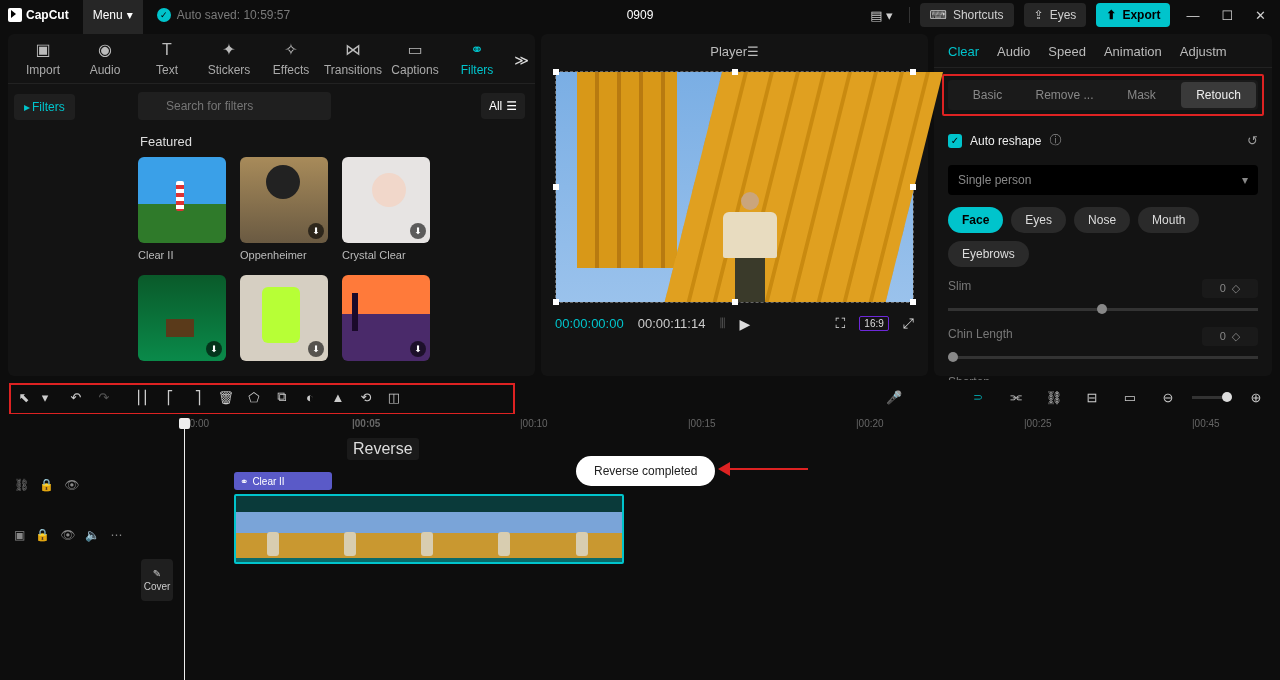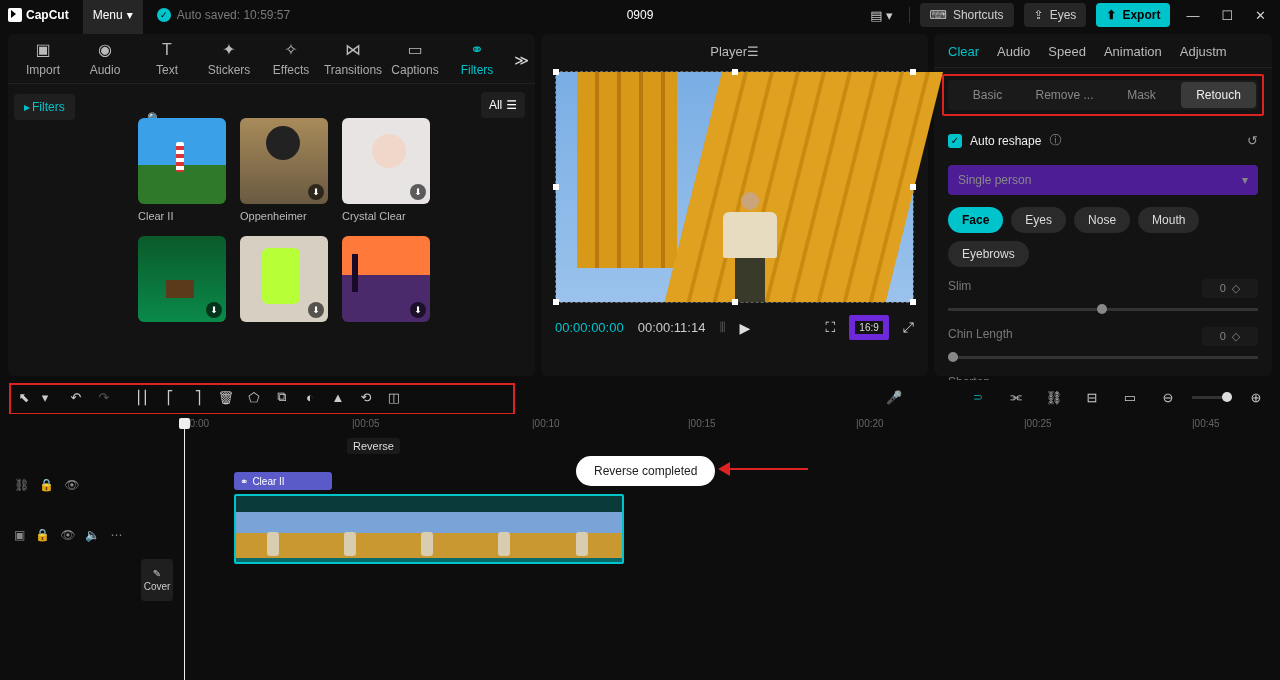--- a/index.html
+++ b/index.html
@@ -76,53 +76,53 @@
   .vhandle { position:absolute; width:6px; height:6px; background:#fff; }
   .vhandle.tl{top:-3px;left:-3px;} .vhandle.tr{top:-3px;right:-3px;}
   .vhandle.bl{bottom:-3px;left:-3px;} .vhandle.br{bottom:-3px;right:-3px;}
   .vhandle.tm{top:-3px;left:calc(50% - 3px);} .vhandle.bm{bottom:-3px;left:calc(50% - 3px);}
   .vhandle.lm{top:calc(50% - 3px);left:-3px;} .vhandle.rm{top:calc(50% - 3px);right:-3px;}
   .player-controls { display:flex; align-items:center; padding:10px 14px; gap:14px;}
   .pc-time { color:#00c4cc; font-size:13px;}
   .pc-dur { color:#ccc; font-size:13px;}
   .pc-spacer { flex:1;}
   .pc-ico { color:#ddd; font-size:14px;}
-  .ratio-box { border:6px solid #6d28d9; padding:1px 4px; font-size:10px; border-radius:2px; color:#ddd;}
+  .ratio-box { border:1px solid #6d28d9; padding:1px 4px; font-size:10px; border-radius:2px; color:#ddd;}
 
   
   .inspector { width:338px; margin:4px 8px 4px 2px; background:#131313; border-radius:6px; padding:10px 0; }
   .insp-tabs { display:flex; gap:18px; padding:0 14px 8px 14px; border-bottom:1px solid #222; font-size:13px; overflow:hidden;}
   .insp-tab { color:#bbb; }
   .insp-tab.active { color:#00c4cc; }
   .sub-tabs-wrap { border:2px solid #d22; margin:6px 8px; padding:4px; border-radius:2px;}
   .sub-tabs { display:flex; gap:2px; background:#1a1a1a; border-radius:4px; padding:2px;}
   .sub-tab { flex:1; text-align:center; padding:6px 4px; color:#888; font-size:12px; border-radius:4px;}
   .sub-tab.sel { background:#3a3a3a; color:#eee;}
   .auto-row { display:flex; align-items:center; gap:8px; padding:10px 14px;}
   .chk { width:14px; height:14px; background:#00c4cc; border-radius:3px; display:inline-flex; align-items:center; justify-content:center; color:#000; font-size:10px;}
   .reset-ico{ margin-left:auto; color:#999; font-size:13px;}
-  .select-box { margin:6px 14px; background:#4c1d95; padding:8px 10px; border-radius:4px; color:#888; display:flex; justify-content:space-between; font-size:12px;}
+  .select-box { margin:6px 14px; background:#000000; padding:8px 10px; border-radius:4px; color:#888; display:flex; justify-content:space-between; font-size:12px;}
   .pills { display:flex; flex-wrap:wrap; gap:8px; padding:6px 14px;}
   .pill { background:#2a2a2a; color:#ddd; padding:6px 14px; border-radius:14px; font-size:12px;}
   .pill.on { background:#00c4cc; color:#000; font-weight:600;}
   .slider-row { padding:6px 14px;}
   .slider-row .lab { color:#777; font-size:12px;}
   .slider-row .track { height:3px; background:#333; margin:10px 0 4px 0; position:relative;}
   .slider-row .knob { position:absolute; top:-4px; width:10px; height:10px; border-radius:50%; background:#888;}
   .slider-row .valbox { float:right; background:#1a1a1a; width:56px; text-align:center; padding:3px 4px; border-radius:4px; color:#888; font-size:11px; display:flex; justify-content:center; gap:6px;}
   
   
   .tl-toolbar { height:34px; background:#0d0d0d; display:flex; align-items:center; padding:0 10px; position:relative;}
   .tool-group-hl { position:absolute; left:9px; top:383px; width:506px; height:32px; border:2px solid #d22; pointer-events:none;}
   .tl-btn { width:28px; height:26px; color:#ccc; display:flex; align-items:center; justify-content:center; font-size:13px; position:relative;}
   .tl-sep { width:10px;}
   .tl-right { margin-left:auto; display:flex; align-items:center; gap:10px;}
   .zoom-slider { width:40px; height:3px; background:#333; position:relative;}
   .zoom-slider::after{content:"";position:absolute;right:0;top:-4px;width:10px;height:10px;border-radius:50%;background:#ddd;}
-  .tooltip { position:absolute; top:438px; left:347px; background:#1a1a1a; color:#ddd; padding:2px 6px; border-radius:3px; font-size:11px; z-index:5;}
+  .tooltip { position:absolute; top:438px; left:347px; background:#1a1a1a; color:#ddd; padding:2px 6px; border-radius:3px; font-size:16px; z-index:5;}
   
   
   .ruler { height:22px; background:#0d0d0d; position:relative; margin-left:0;}
   .ruler-offset{position:absolute;left:184px;right:10px;top:0;height:100%;}
   .rtick { position:absolute; top:4px; color:#666; font-size:10px;}
   .playhead { position:absolute; left:184px; top:0; height: 260px; width:1px; background:#eee; z-index:6;}
   .playhead::before{content:"";position:absolute;top:-2px;left:-5px;width:11px;height:11px;background:#eee;border-radius:2px;}
   
   
   .toast { position:absolute; top:456px; left:576px; background:#fff; color:#222; padding:8px 18px; border-radius:18px; font-size:12px; z-index:9;}
@@ -198,26 +198,28 @@
       <span class="more-arrow">≫</span>
     </div>
     <div class="media-body">
       <div class="filters-side">
         <span class="tag">▸ <span>Filters</span></span>
       </div>
       <div class="filters-content">
         <div class="search-row">
           <div class="search-wrap">
             <span class="sico">🔍</span>
+            <input class="search-input" placeholder="Search for filters" style="">
           </div>
           <div class="all-btn">
             <span>All</span>
             <span>☰</span>
           </div>
         </div>
+        <div class="featured-label">Featured</div>
         <div class="thumbs">
           <div class="thumb">
               <div class="thumb-img t1"></div>
               <div class="thumb-label">Clear II</div>
             </div>
           <div class="thumb">
               <div class="thumb-img t2">
                 <span class="dl">⬇</span>
               </div>
               <div class="thumb-label">Oppenheimer</div>
@@ -377,22 +379,22 @@
     <div class="zoom-slider"></div>
     <div class="tl-btn">⊕</div>
   </div>
 </div>
 <div class="tool-group-hl"></div>
 <div class="tooltip">Reverse</div>
 
 <div class="ruler">
   <div class="ruler-offset">
     <span class="rtick" style="left:0px;">00:00</span>
-    <span class="rtick" style="left:168px;">|00:05</span>
-    <span class="rtick" style="left:348px;text-align:center;">|00:10</span>
+    <span class="rtick" style="left:168px;font-weight:bold;">|00:05</span>
+    <span class="rtick" style="left:336px;text-align:center;">|00:10</span>
     <span class="rtick" style="left:504px;">|00:15</span>
     <span class="rtick" style="left:672px;">|00:20</span>
     <span class="rtick" style="left:840px;">|00:25</span>
     <span class="rtick" style="left:1008px;">|00:45</span>
   </div>
 </div>
 
 <div class="tracks">
   <div class="track-label-col">
     <div class="trow">

